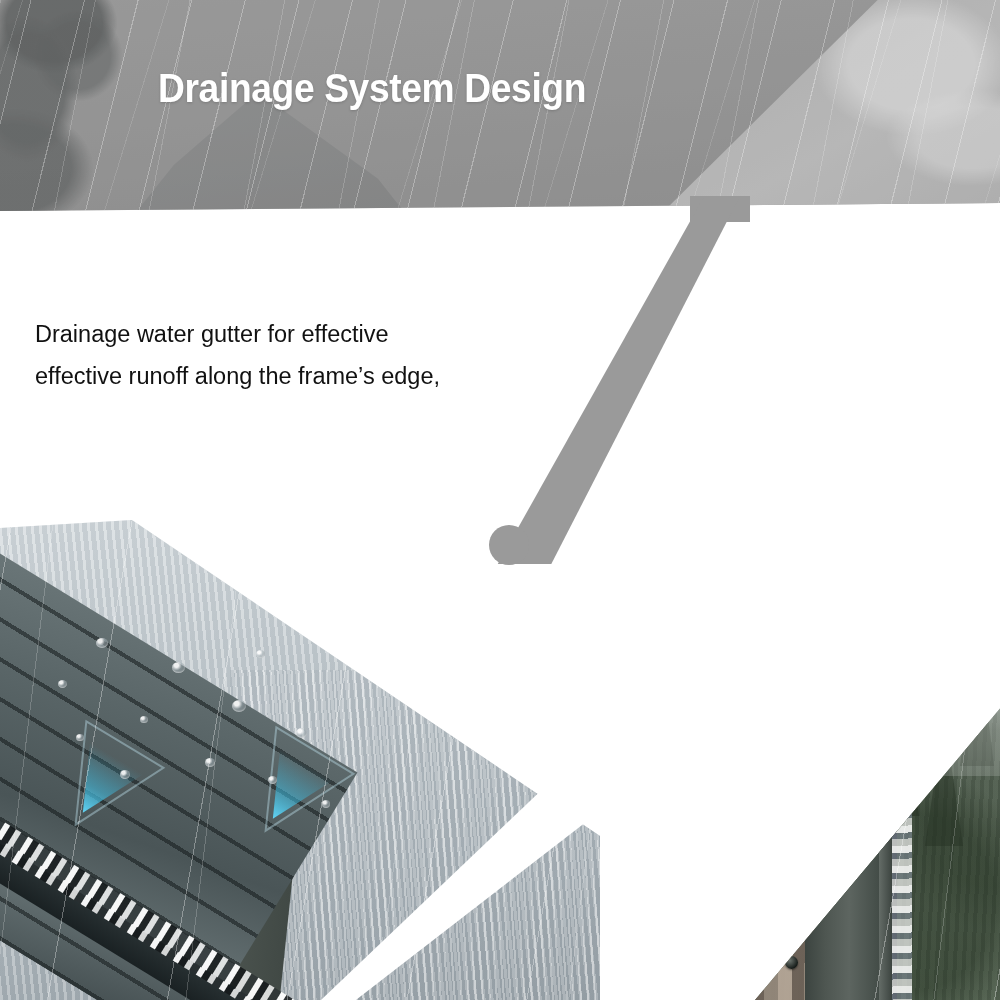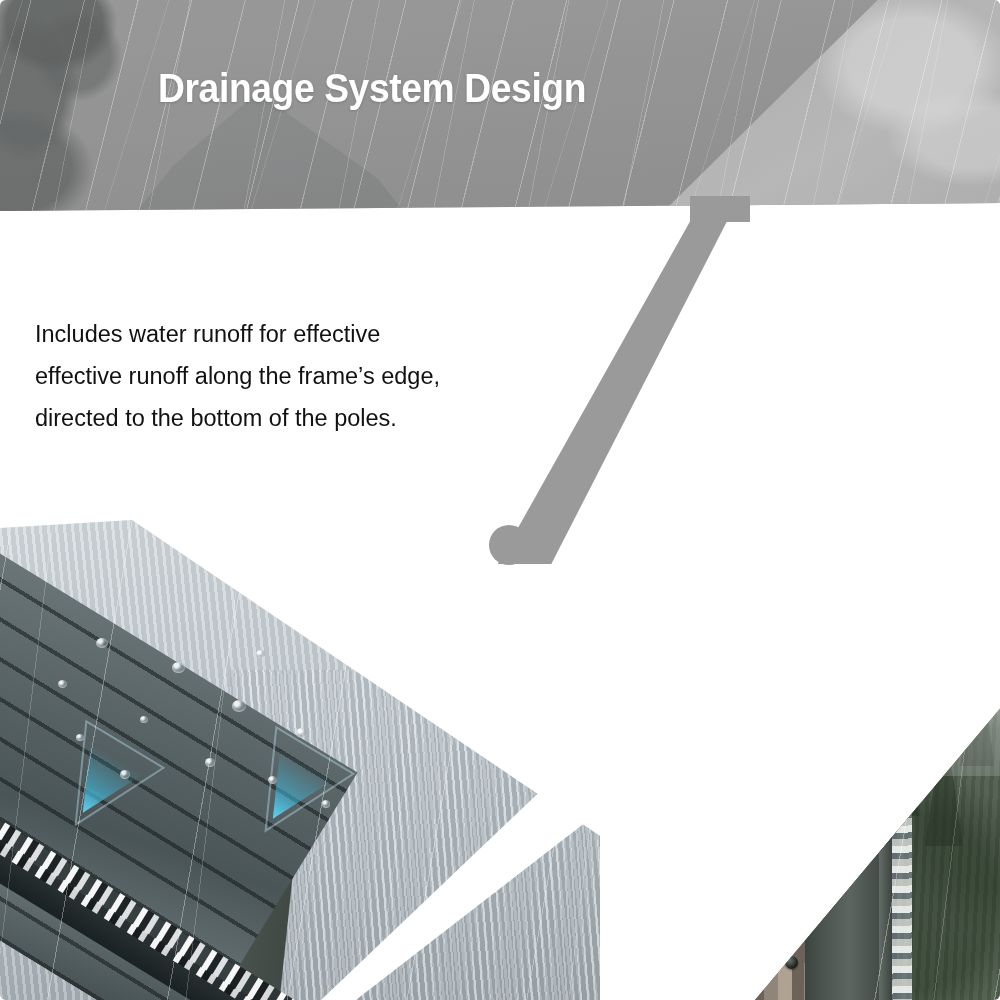--- a/index.html
+++ b/index.html
@@ -1,19 +1,19 @@
 <!DOCTYPE html>
 <html><head>
 <meta charset="utf-8">
 <style>
   html,body{margin:0;padding:0;background:#fff;}
   body{width:1000px;height:1000px;overflow:hidden;
        font-family:"Liberation Sans","DejaVu Sans",sans-serif;}
 
-  #page{position:relative;width:1000px;height:1000px;background:#ffffff;overflow:hidden;border-radius:6px;}
+  #page{position:relative;width:1000px;height:1000px;background:#ffffff;overflow:hidden;}
 
   
   .header-band{position:absolute;left:0;top:0;width:1000px;height:215px;overflow:hidden;
      -webkit-clip-path:polygon(0 0,1000px 0,1000px 203px,0 211px);
              clip-path:polygon(0 0,1000px 0,1000px 203px,0 211px);}
   .hdr-photo{position:absolute;inset:0;
      background:
        
        radial-gradient(120% 60% at 33% 150%, rgba(96,100,102,.85) 0 42%, rgba(0,0,0,0) 60%),
        radial-gradient(70% 52% at 14% 135%, rgba(82,86,88,.8) 0 45%, rgba(0,0,0,0) 62%),
@@ -201,23 +201,22 @@
     <div class="hdr-shade"></div>
     <div class="rain"></div>
   </div>
   <div class="title">Drainage System Design</div>
 
   <div class="gray-bar-top"></div>
   <div class="gray-bar"></div>
   <div class="gray-bar-cap"></div>
 
   <div class="body-text">
-    <div>Includes water runoff for effective</div>
+    <div>Drainage water gutter for effective</div>
     <div>effective runoff along the frame’s edge,</div>
-    <div>directed to the bottom of the poles.</div>
   </div>
 
   <div class="right-photo">
     <div class="rp-sky"></div>
     <div class="rp-forest"></div>
     <div class="tree" style="left:470px;top:470px;width:44px;height:150px;"></div>
     <div class="tree" style="left:520px;top:520px;width:38px;height:130px;opacity:.8;"></div>
     <div class="tree" style="left:555px;top:430px;width:34px;height:140px;opacity:.7;"></div>
     <div class="rp-mist"></div>
 

